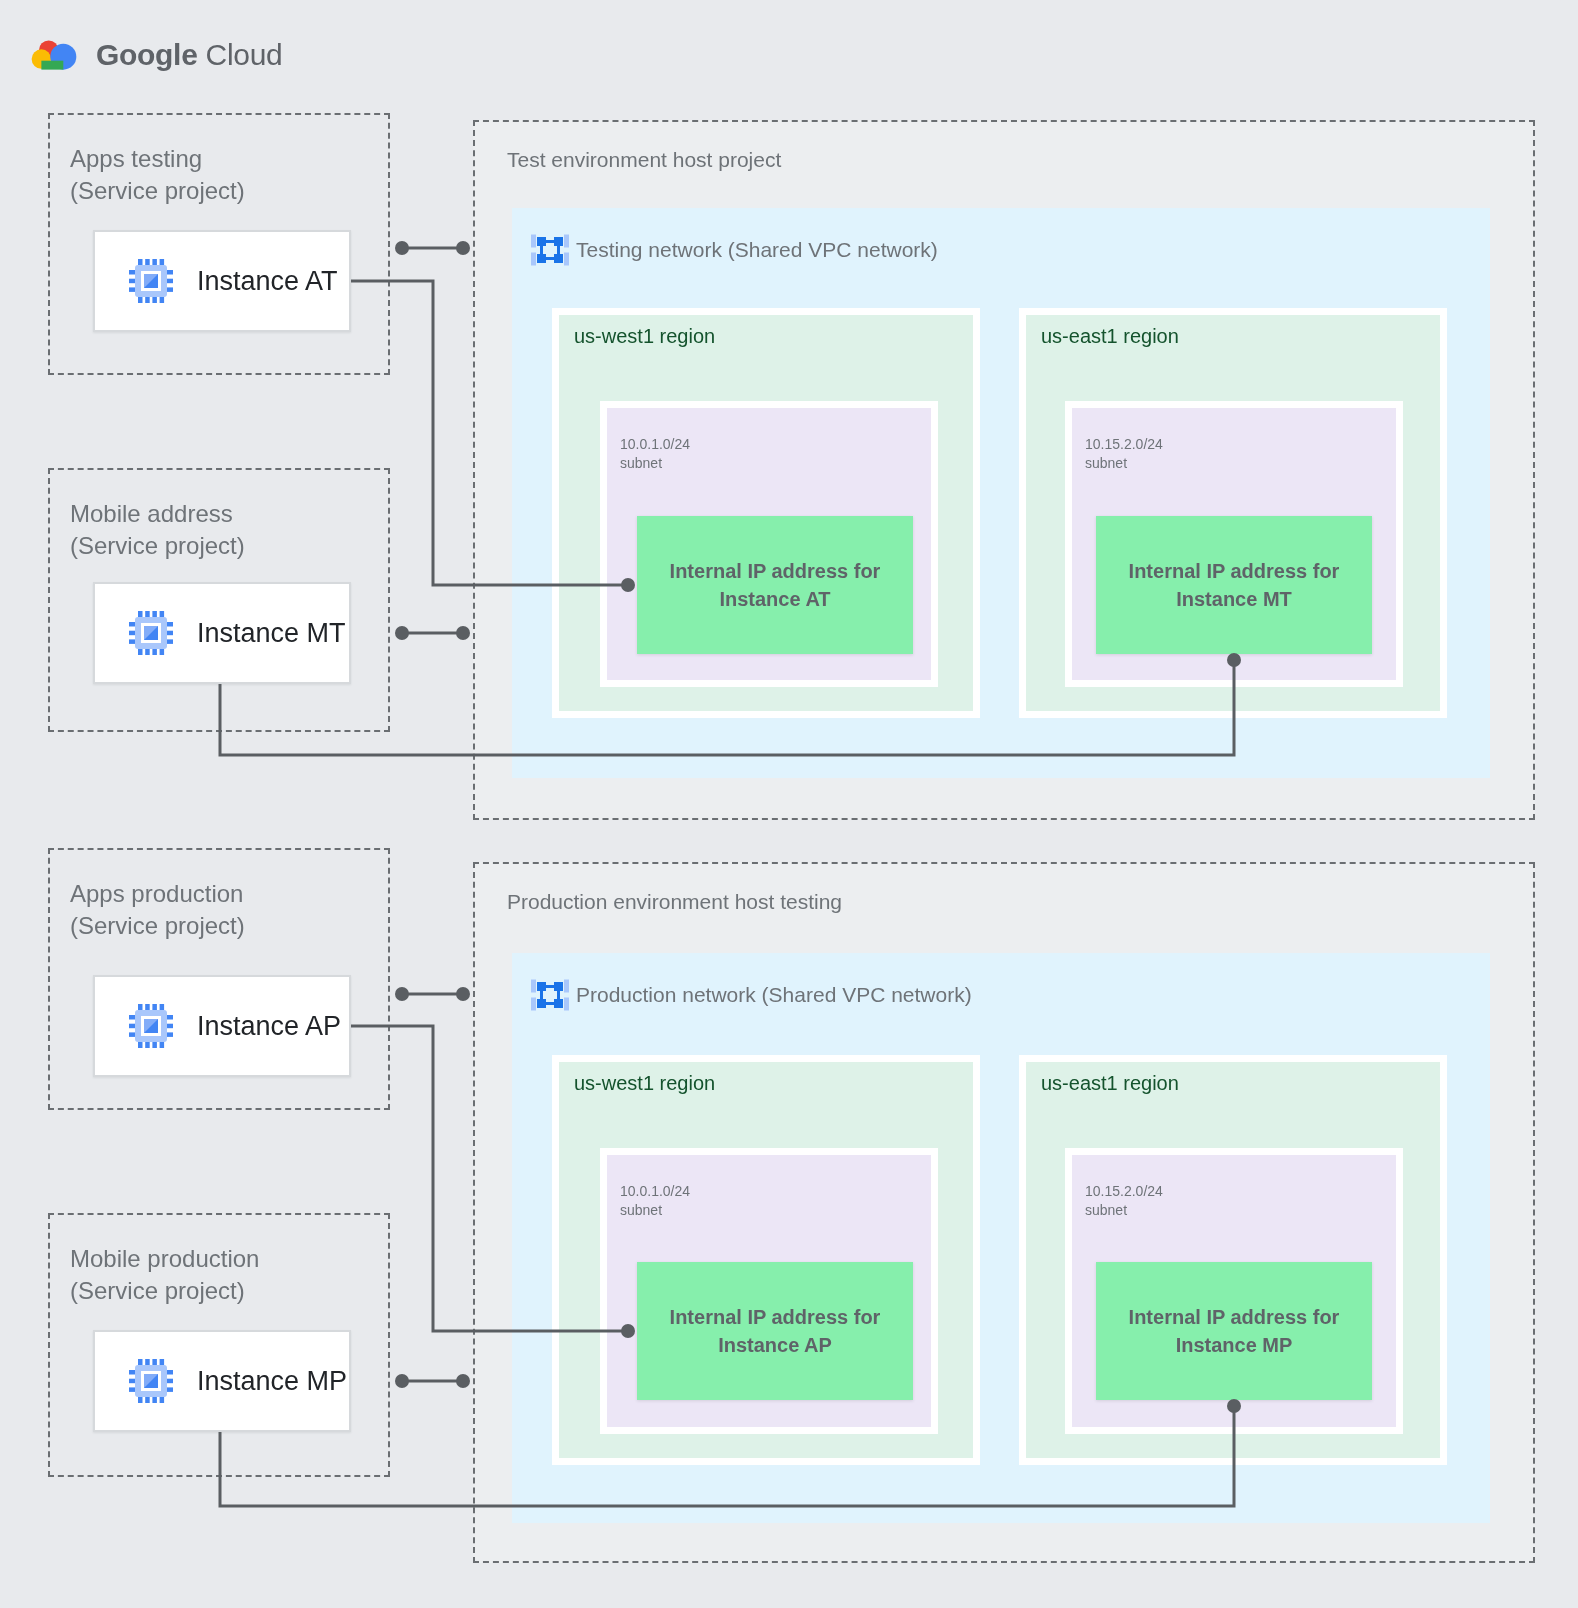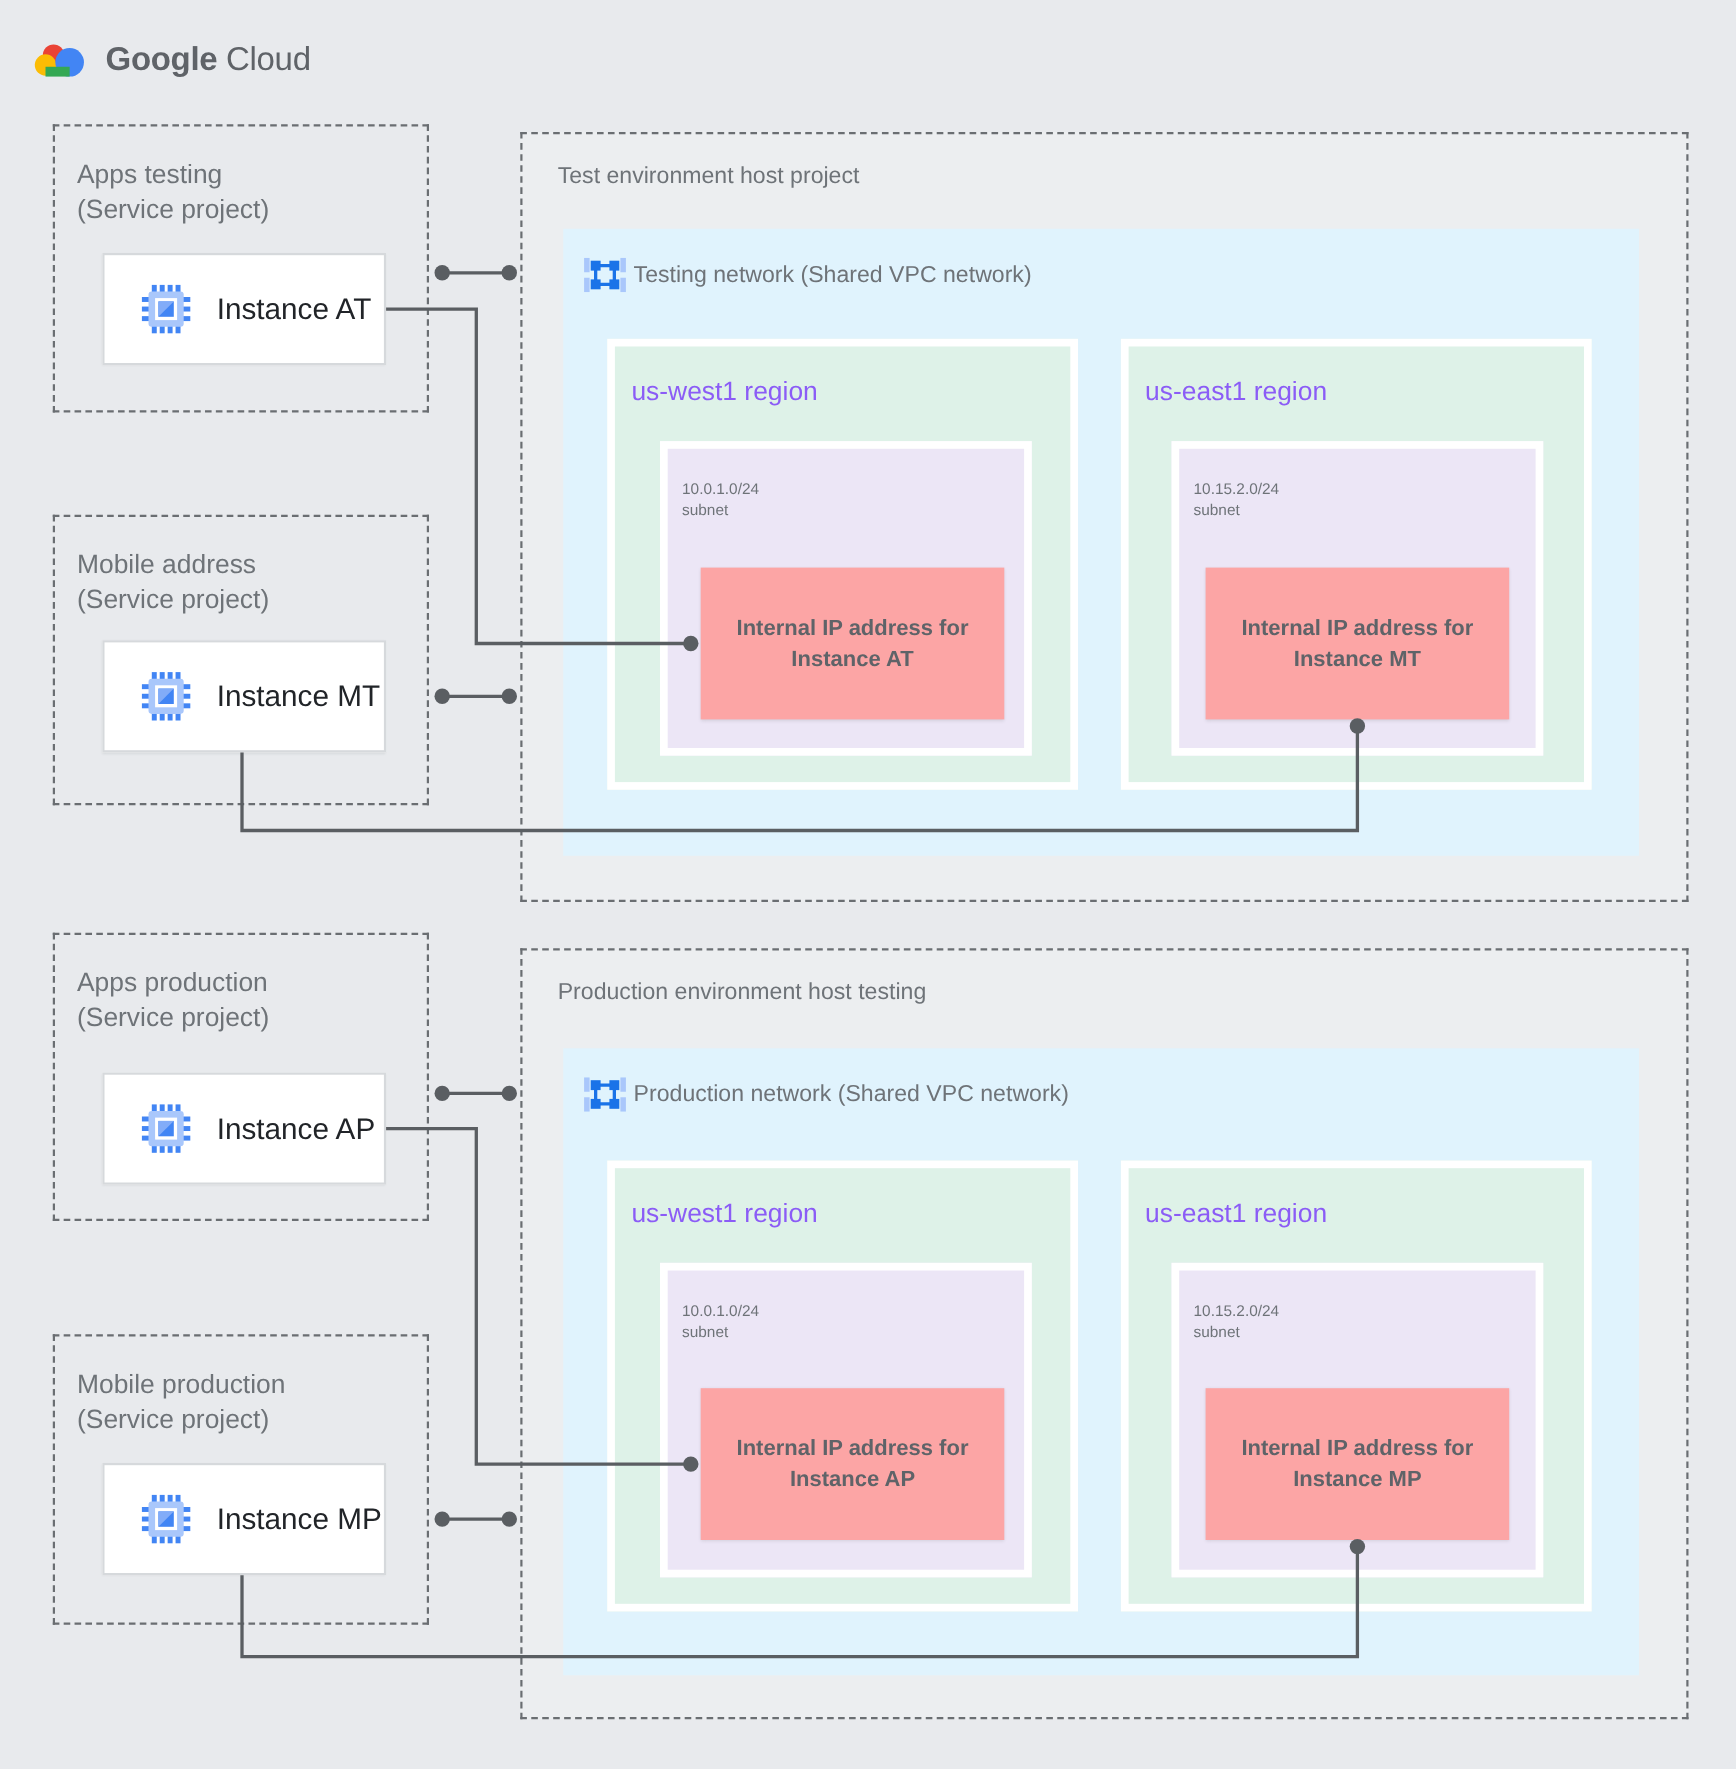--- a/index.html
+++ b/index.html
@@ -17,25 +17,25 @@
   
   .service-box{border:2px dashed #6A6E72;background:transparent;z-index:1;}
   .host-box{border:2px dashed #6A6E72;background:#ECEEF0;z-index:1;}
   .proj-label{position:absolute;left:20px;top:28px;font-size:24px;line-height:1.35;color:#6E7378;}
   .host-label{position:absolute;left:32px;top:26px;font-size:21px;color:#6E7378;}
   
   .network-box{background:#E0F3FD;z-index:2;}
   .network-header{position:absolute;left:16px;top:20px;display:flex;align-items:center;gap:4px;}
   .network-label{font-size:21px;color:#6E7378;}
   .region-box{background:#DEF2E8;border:7px solid #FFFFFF;z-index:3;}
-  .region-label{position:absolute;left:15px;top:28px;font-size:24px;color:#8b5cf6;}
+  .region-label{position:absolute;left:15px;top:10px;font-size:20px;color:#14532d;}
   .subnet-box{background:#ECE6F6;border:7px solid #FFFFFF;z-index:4;}
   .subnet-label{position:absolute;left:13px;top:27px;font-size:14px;line-height:1.35;color:#6E7378;}
   
-  .ip-box{background:#fca5a5;z-index:5;display:flex;align-items:center;justify-content:center;
+  .ip-box{background:#86efac;z-index:5;display:flex;align-items:center;justify-content:center;
           text-align:center;box-shadow:0 1px 3px rgba(60,64,67,.14);}
   .ip-text{font-size:20px;font-weight:700;color:#5F6368;line-height:1.4;}
   .instance-box{background:#FFFFFF;border:2px solid #D6D9DC;z-index:5;display:flex;align-items:center;
           padding-left:32px;gap:22px;box-shadow:0 1px 2px rgba(60,64,67,.10);}
   .instance-label{font-size:27px;color:#212428;}
   
   #wires{position:absolute;left:0;top:0;z-index:10;pointer-events:none;}
   #wires path{stroke:#5A5E62;stroke-width:3;fill:none;}
   #wires circle{fill:#5A5E62;}
 </style>

